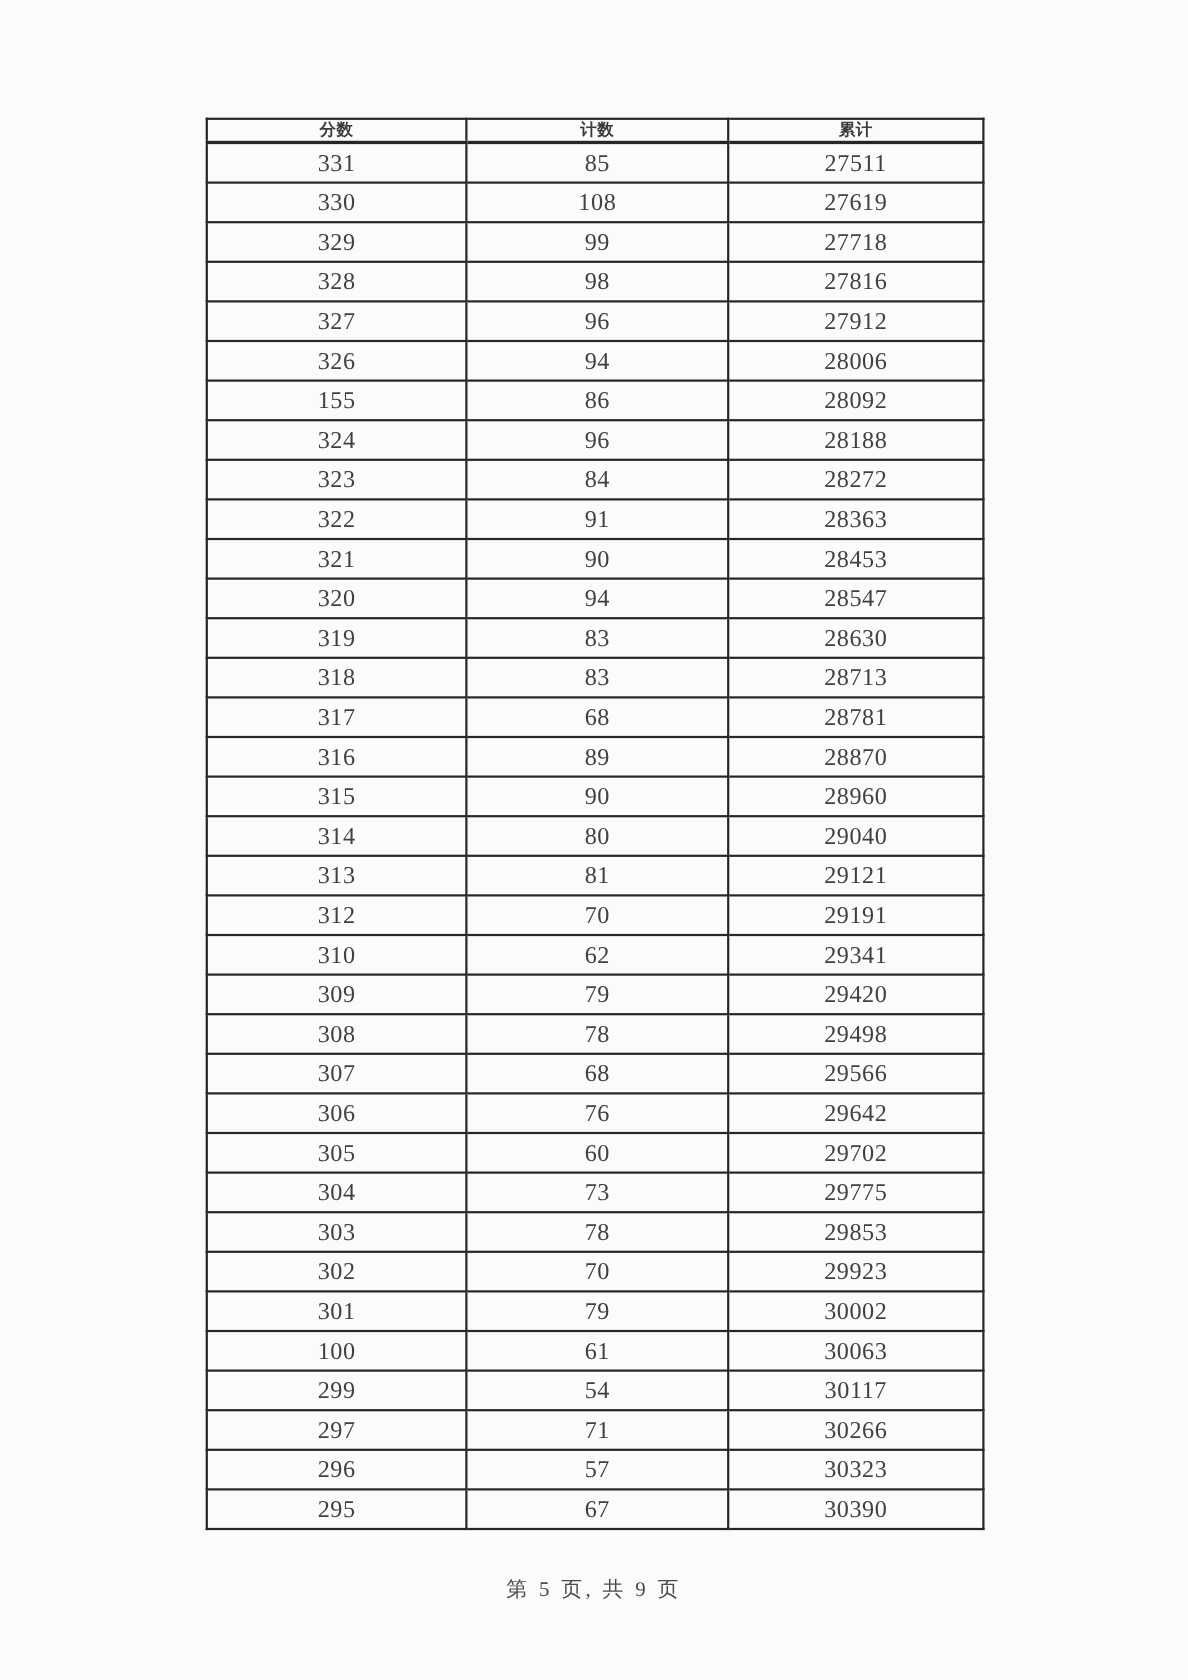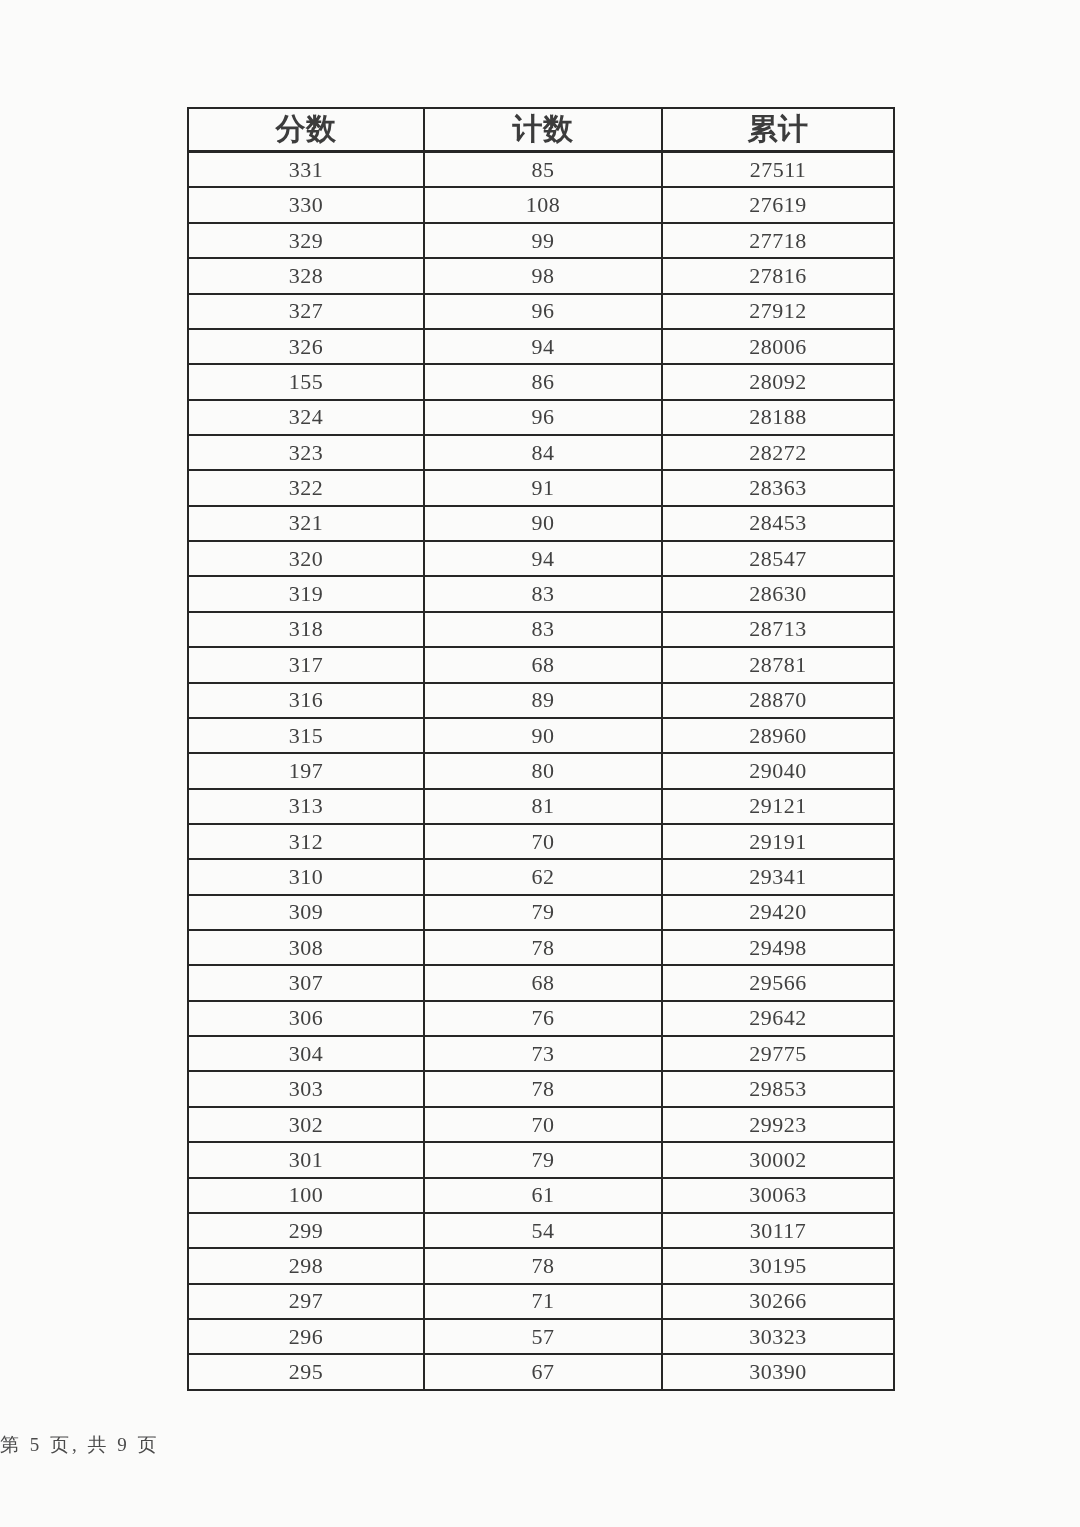--- a/index.html
+++ b/index.html
@@ -29,32 +29,33 @@
   table.score-table td {
     border: 2px solid #262626;
     text-align: center;
     vertical-align: middle;
     padding: 0;
     font-size: 22px;
     letter-spacing: 0.5px;
   }
   table.score-table th {
     font-weight: bold;
-    font-size: 30px;
+    font-size: 15px;
     border-bottom-width: 3px;
   }
   table.score-table td {
     font-weight: normal;
     color: #414141;
   }
   .footer {
     position: absolute;
     left: 0;
     width: 100%;
     top: 1432px;
+    text-align: center;
     font-size: 19px;
     color: #4a4a4a;
     letter-spacing: 3px;
   }
 </style>
 </head>
 <body>
 
 <div class="page">
 
@@ -151,21 +152,21 @@
           <td>316</td>
           <td>89</td>
           <td>28870</td>
         </tr>
         <tr>
           <td>315</td>
           <td>90</td>
           <td>28960</td>
         </tr>
         <tr>
-          <td>197</td>
+          <td>314</td>
           <td>80</td>
           <td>29040</td>
         </tr>
         <tr>
           <td>313</td>
           <td>81</td>
           <td>29121</td>
         </tr>
         <tr>
           <td>312</td>
@@ -191,20 +192,25 @@
           <td>307</td>
           <td>68</td>
           <td>29566</td>
         </tr>
         <tr>
           <td>306</td>
           <td>76</td>
           <td>29642</td>
         </tr>
         <tr>
+          <td>305</td>
+          <td>60</td>
+          <td>29702</td>
+        </tr>
+        <tr>
           <td>304</td>
           <td>73</td>
           <td>29775</td>
         </tr>
         <tr>
           <td>303</td>
           <td>78</td>
           <td>29853</td>
         </tr>
         <tr>
@@ -221,25 +227,20 @@
           <td>100</td>
           <td>61</td>
           <td>30063</td>
         </tr>
         <tr>
           <td>299</td>
           <td>54</td>
           <td>30117</td>
         </tr>
         <tr>
-          <td>298</td>
-          <td>78</td>
-          <td>30195</td>
-        </tr>
-        <tr>
           <td>297</td>
           <td>71</td>
           <td>30266</td>
         </tr>
         <tr>
           <td>296</td>
           <td>57</td>
           <td>30323</td>
         </tr>
         <tr>

